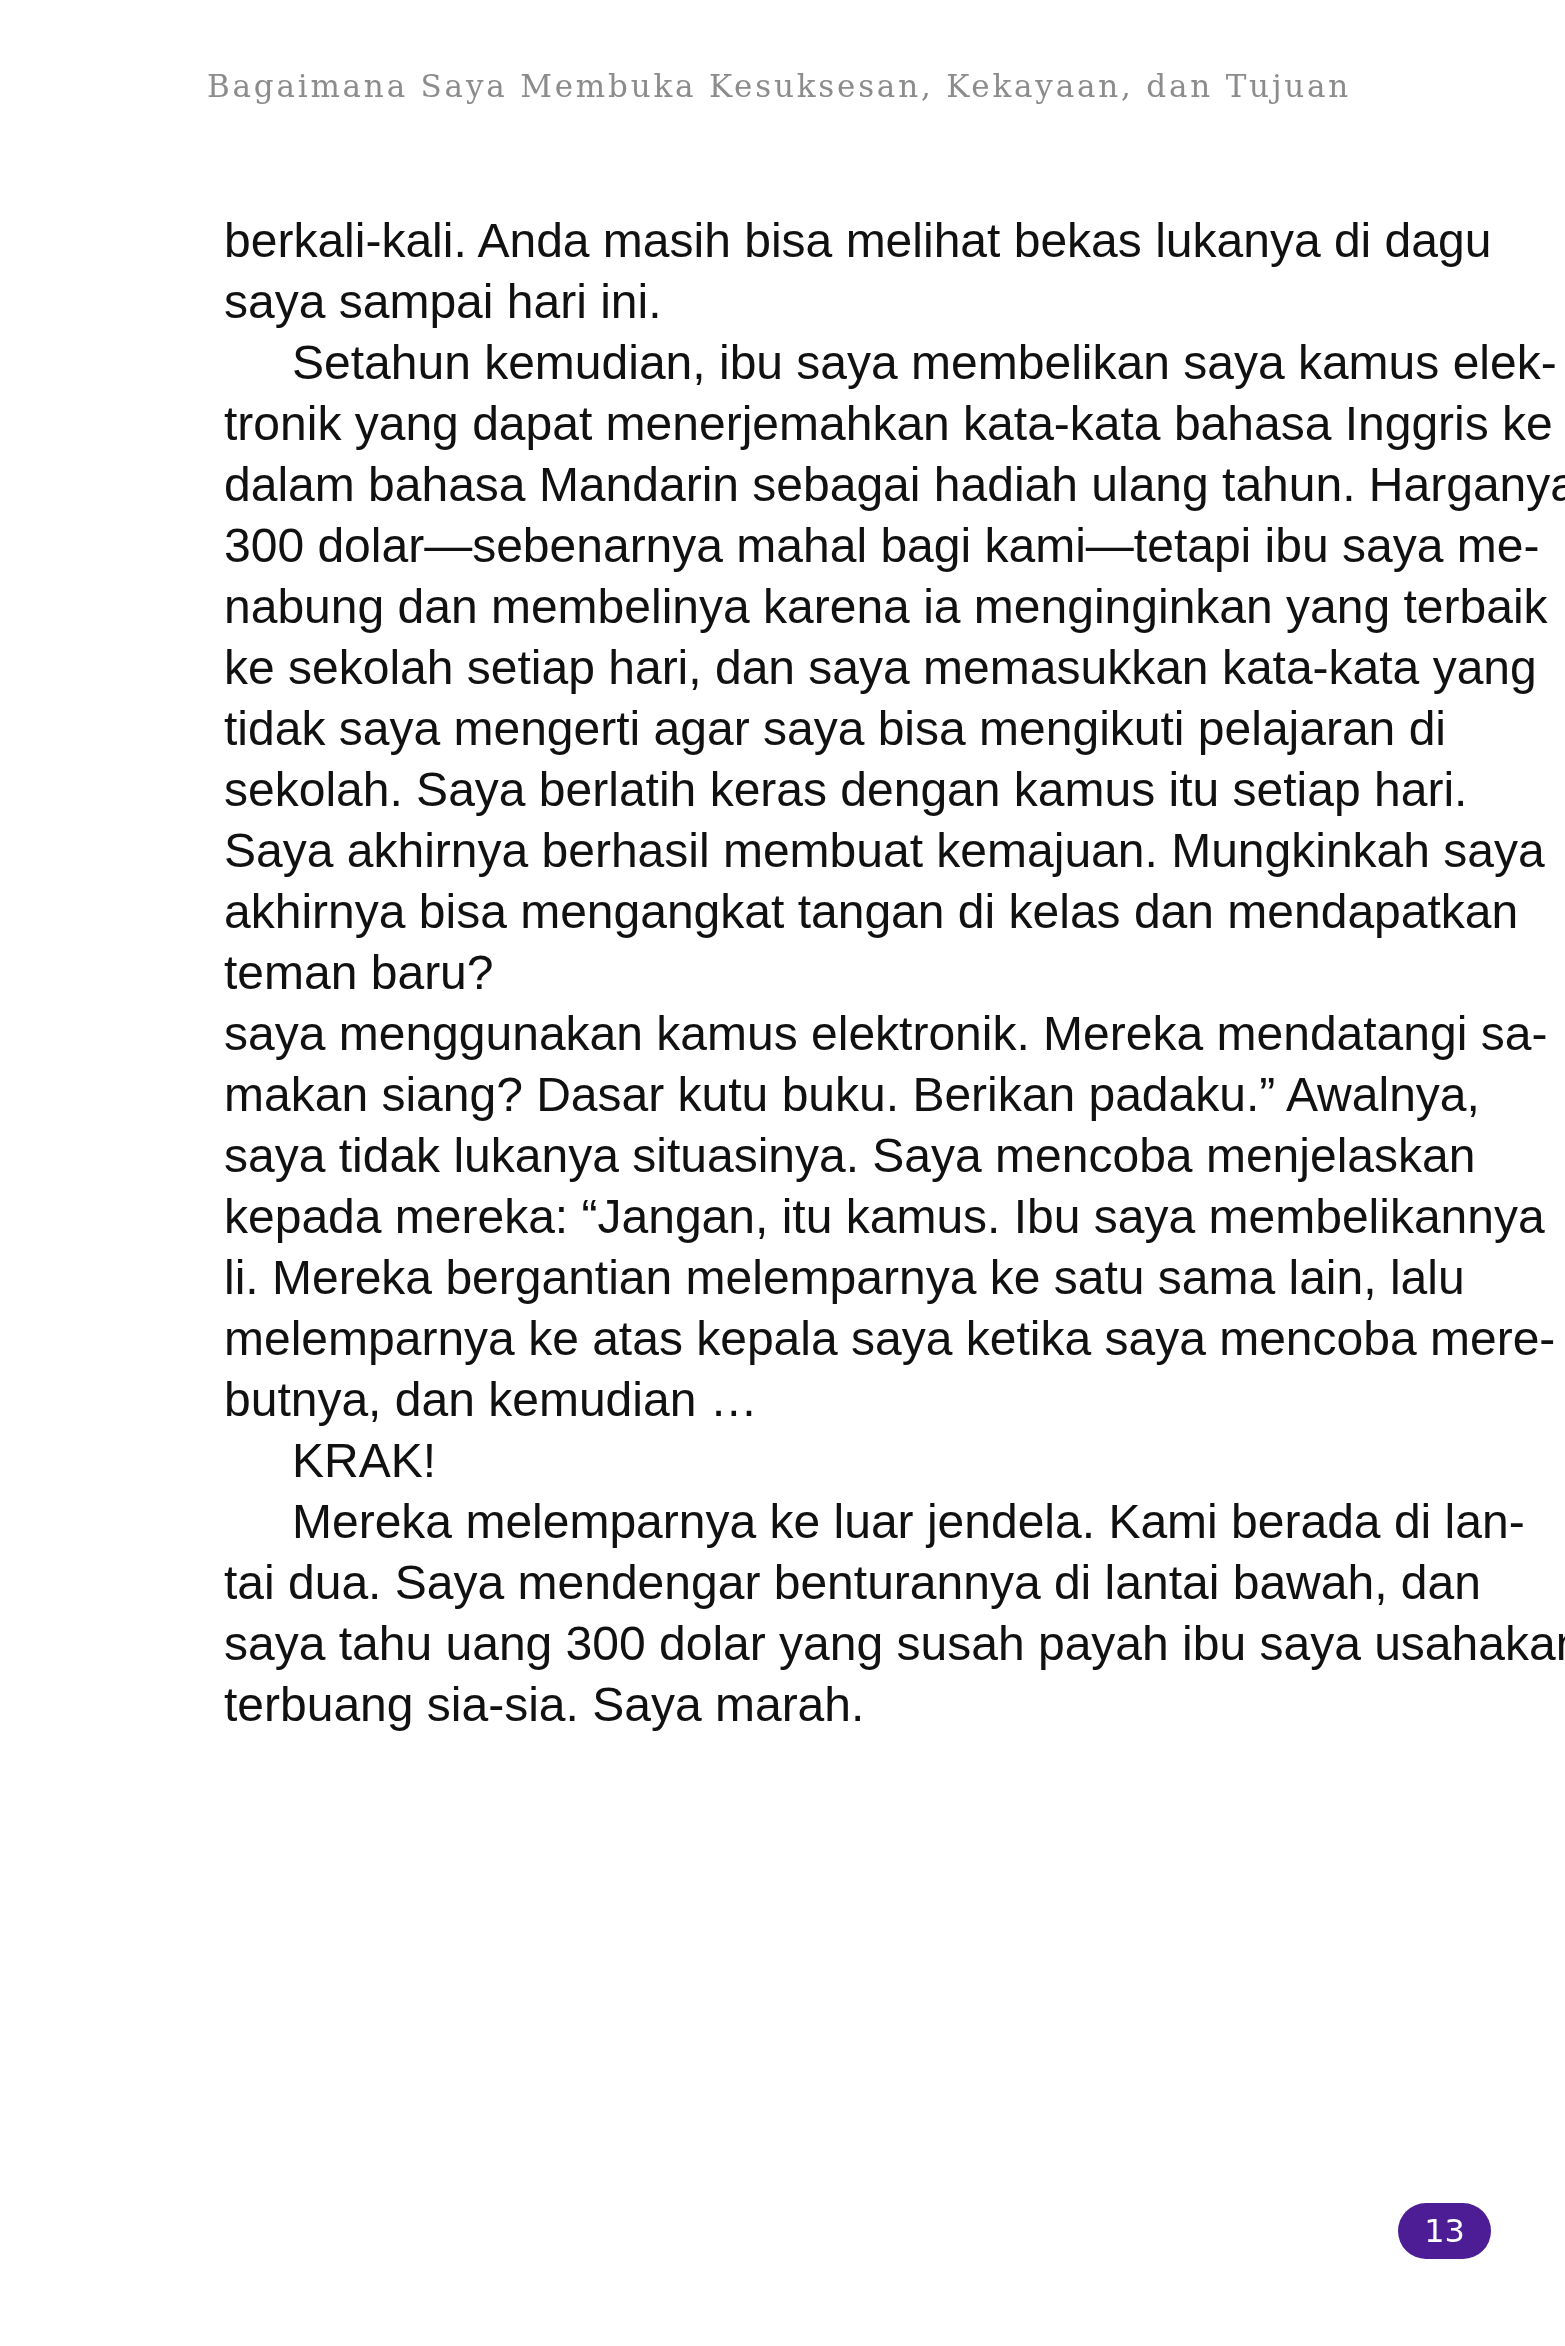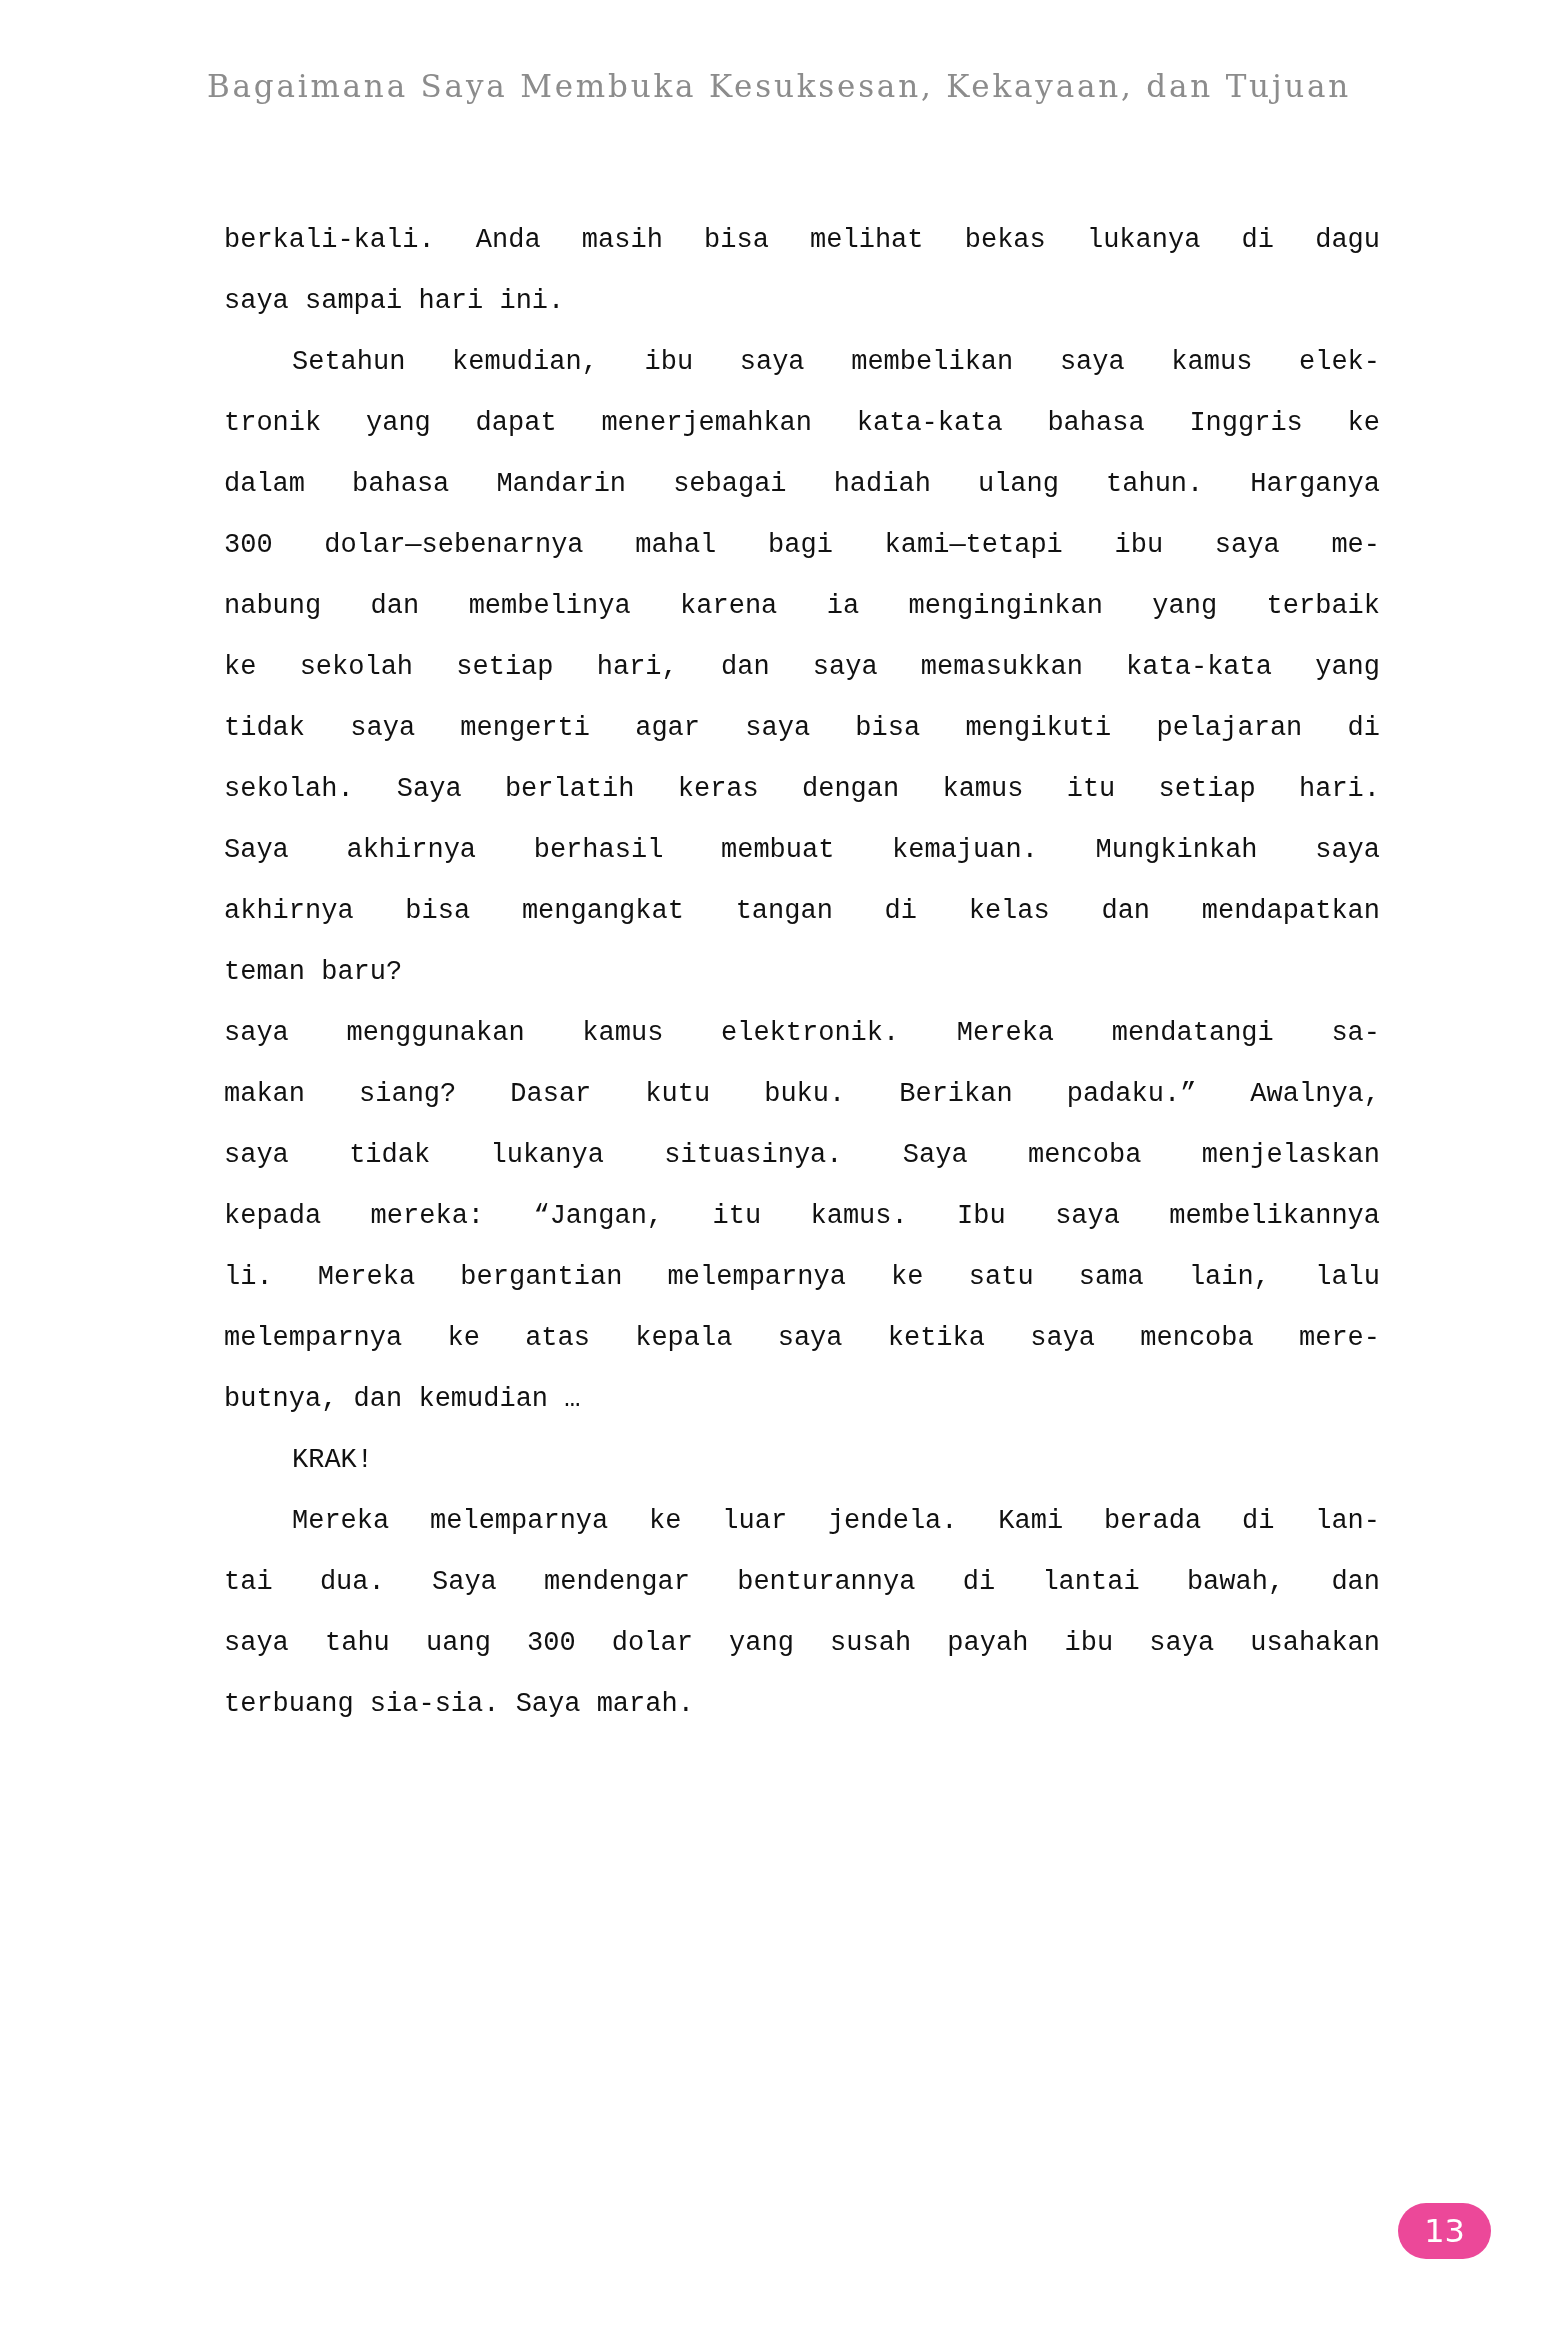--- a/index.html
+++ b/index.html
@@ -6,35 +6,35 @@
   body { width: 1565px; height: 2347px; position: relative; overflow: hidden; }
   .running-head {
     position: absolute; left: 0; width: 1558px; top: 68px;
     text-align: center;
     font-family: "DejaVu Serif", serif;
     font-size: 31px; letter-spacing: 2.8px;
     color: #8c8c8c;
   }
   .body-text {
     position: absolute; left: 224px; width: 1156px; top: 210px;
-    font-family: Liberation Mono, monospace;
-    font-size: 27px;
+    font-family: Liberation Sans, sans-serif;
+    font-size: 48px;
     line-height: 61px;
     color: #111111;
   }
   .line {
     display: block; height: 61px; white-space: nowrap;
     text-align: justify; text-align-last: justify;
   }
   .line.last { text-align-last: left; }
   .line.indent { padding-left: 68px; }
   .page-number {
     position: absolute; left: 1398px; top: 2203px;
     width: 93px; height: 56px; border-radius: 28px;
-    background: #ec4899; color: #ffffff;
+    background: #4c1d95; color: #ffffff;
     font-family: "DejaVu Sans", sans-serif;
     font-size: 32px; line-height: 56px; text-align: center;
   }
 </style>
 </head>
 <body>
 
 <div class="running-head">Bagaimana Saya Membuka Kesuksesan, Kekayaan, dan Tujuan</div>
 
 <div class="body-text" id="body-text">

